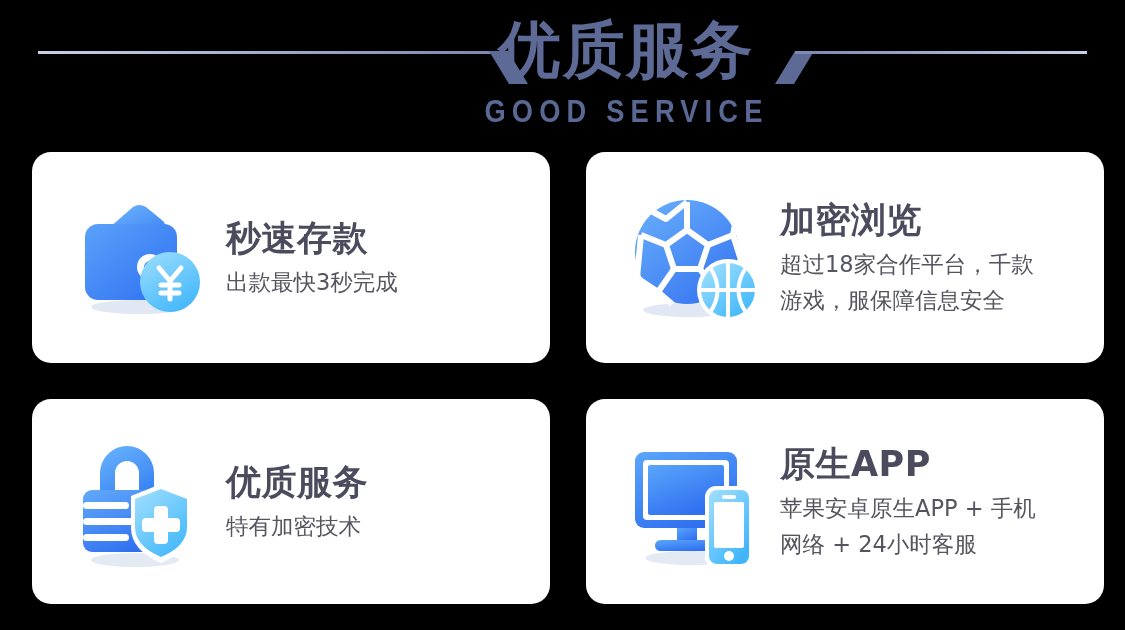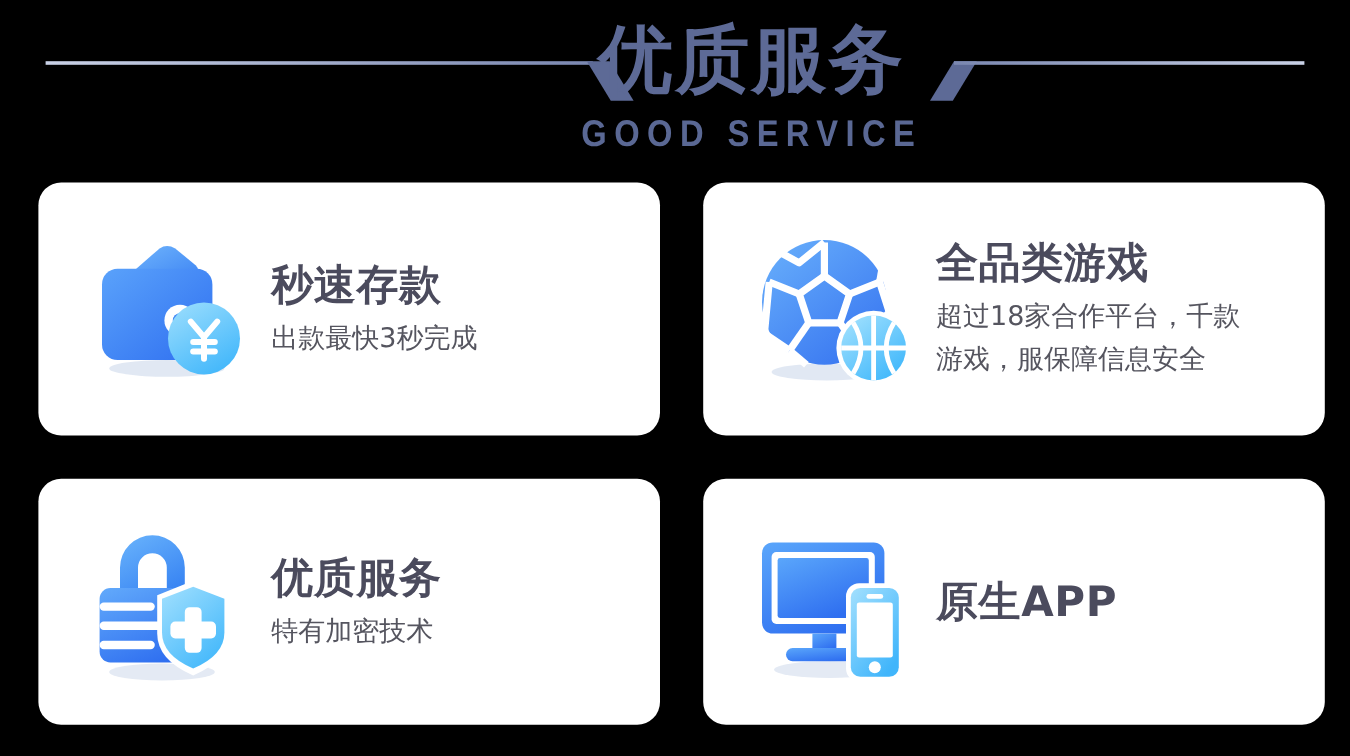--- a/index.html
+++ b/index.html
@@ -236,21 +236,21 @@
         <circle cx="101" cy="100" r="27" fill="url(#bball)"></circle>
         <g stroke="#ffffff" stroke-width="4" fill="none">
           <path d="M101 73 L101 127"></path>
           <path d="M74 100 L128 100"></path>
           <path d="M84 79 Q97 100 84 121"></path>
           <path d="M118 79 Q105 100 118 121"></path>
         </g>
       </svg>
     </div>
     <div class="card-body">
-      <div class="card-title">全品类游戏</div>
+      <div class="card-title">加密浏览</div>
       <div class="card-sub">
         <span>超过18家合作平台，千款</span>
         <span>游戏，服保障信息安全</span>
       </div>
     </div>
   </div>
 
   <div class="card row2">
     <div class="card-icon">
       <svg width="136" height="140" viewBox="0 0 136 140" xmlns="http://www.w3.org/2000/svg">
@@ -322,16 +322,20 @@
 
         <rect x="76" y="52" width="48" height="82" rx="11" fill="#ffffff"></rect>
         <rect x="80" y="56" width="40" height="74" rx="8" fill="url(#phn)"></rect>
         <rect x="85" y="68" width="30" height="46" rx="2" fill="#ffffff"></rect>
         <rect x="93" y="61" width="14" height="4" rx="2" fill="#ffffff"></rect>
         <circle cx="100" cy="122" r="5" fill="#ffffff"></circle>
       </svg>
     </div>
     <div class="card-body">
       <div class="card-title">原生APP</div>
+      <div class="card-sub">
+        <span>苹果安卓原生APP + 手机</span>
+        <span>网络 + 24小时客服</span>
+      </div>
     </div>
   </div>
 
 </div>
 
 </body></html>

